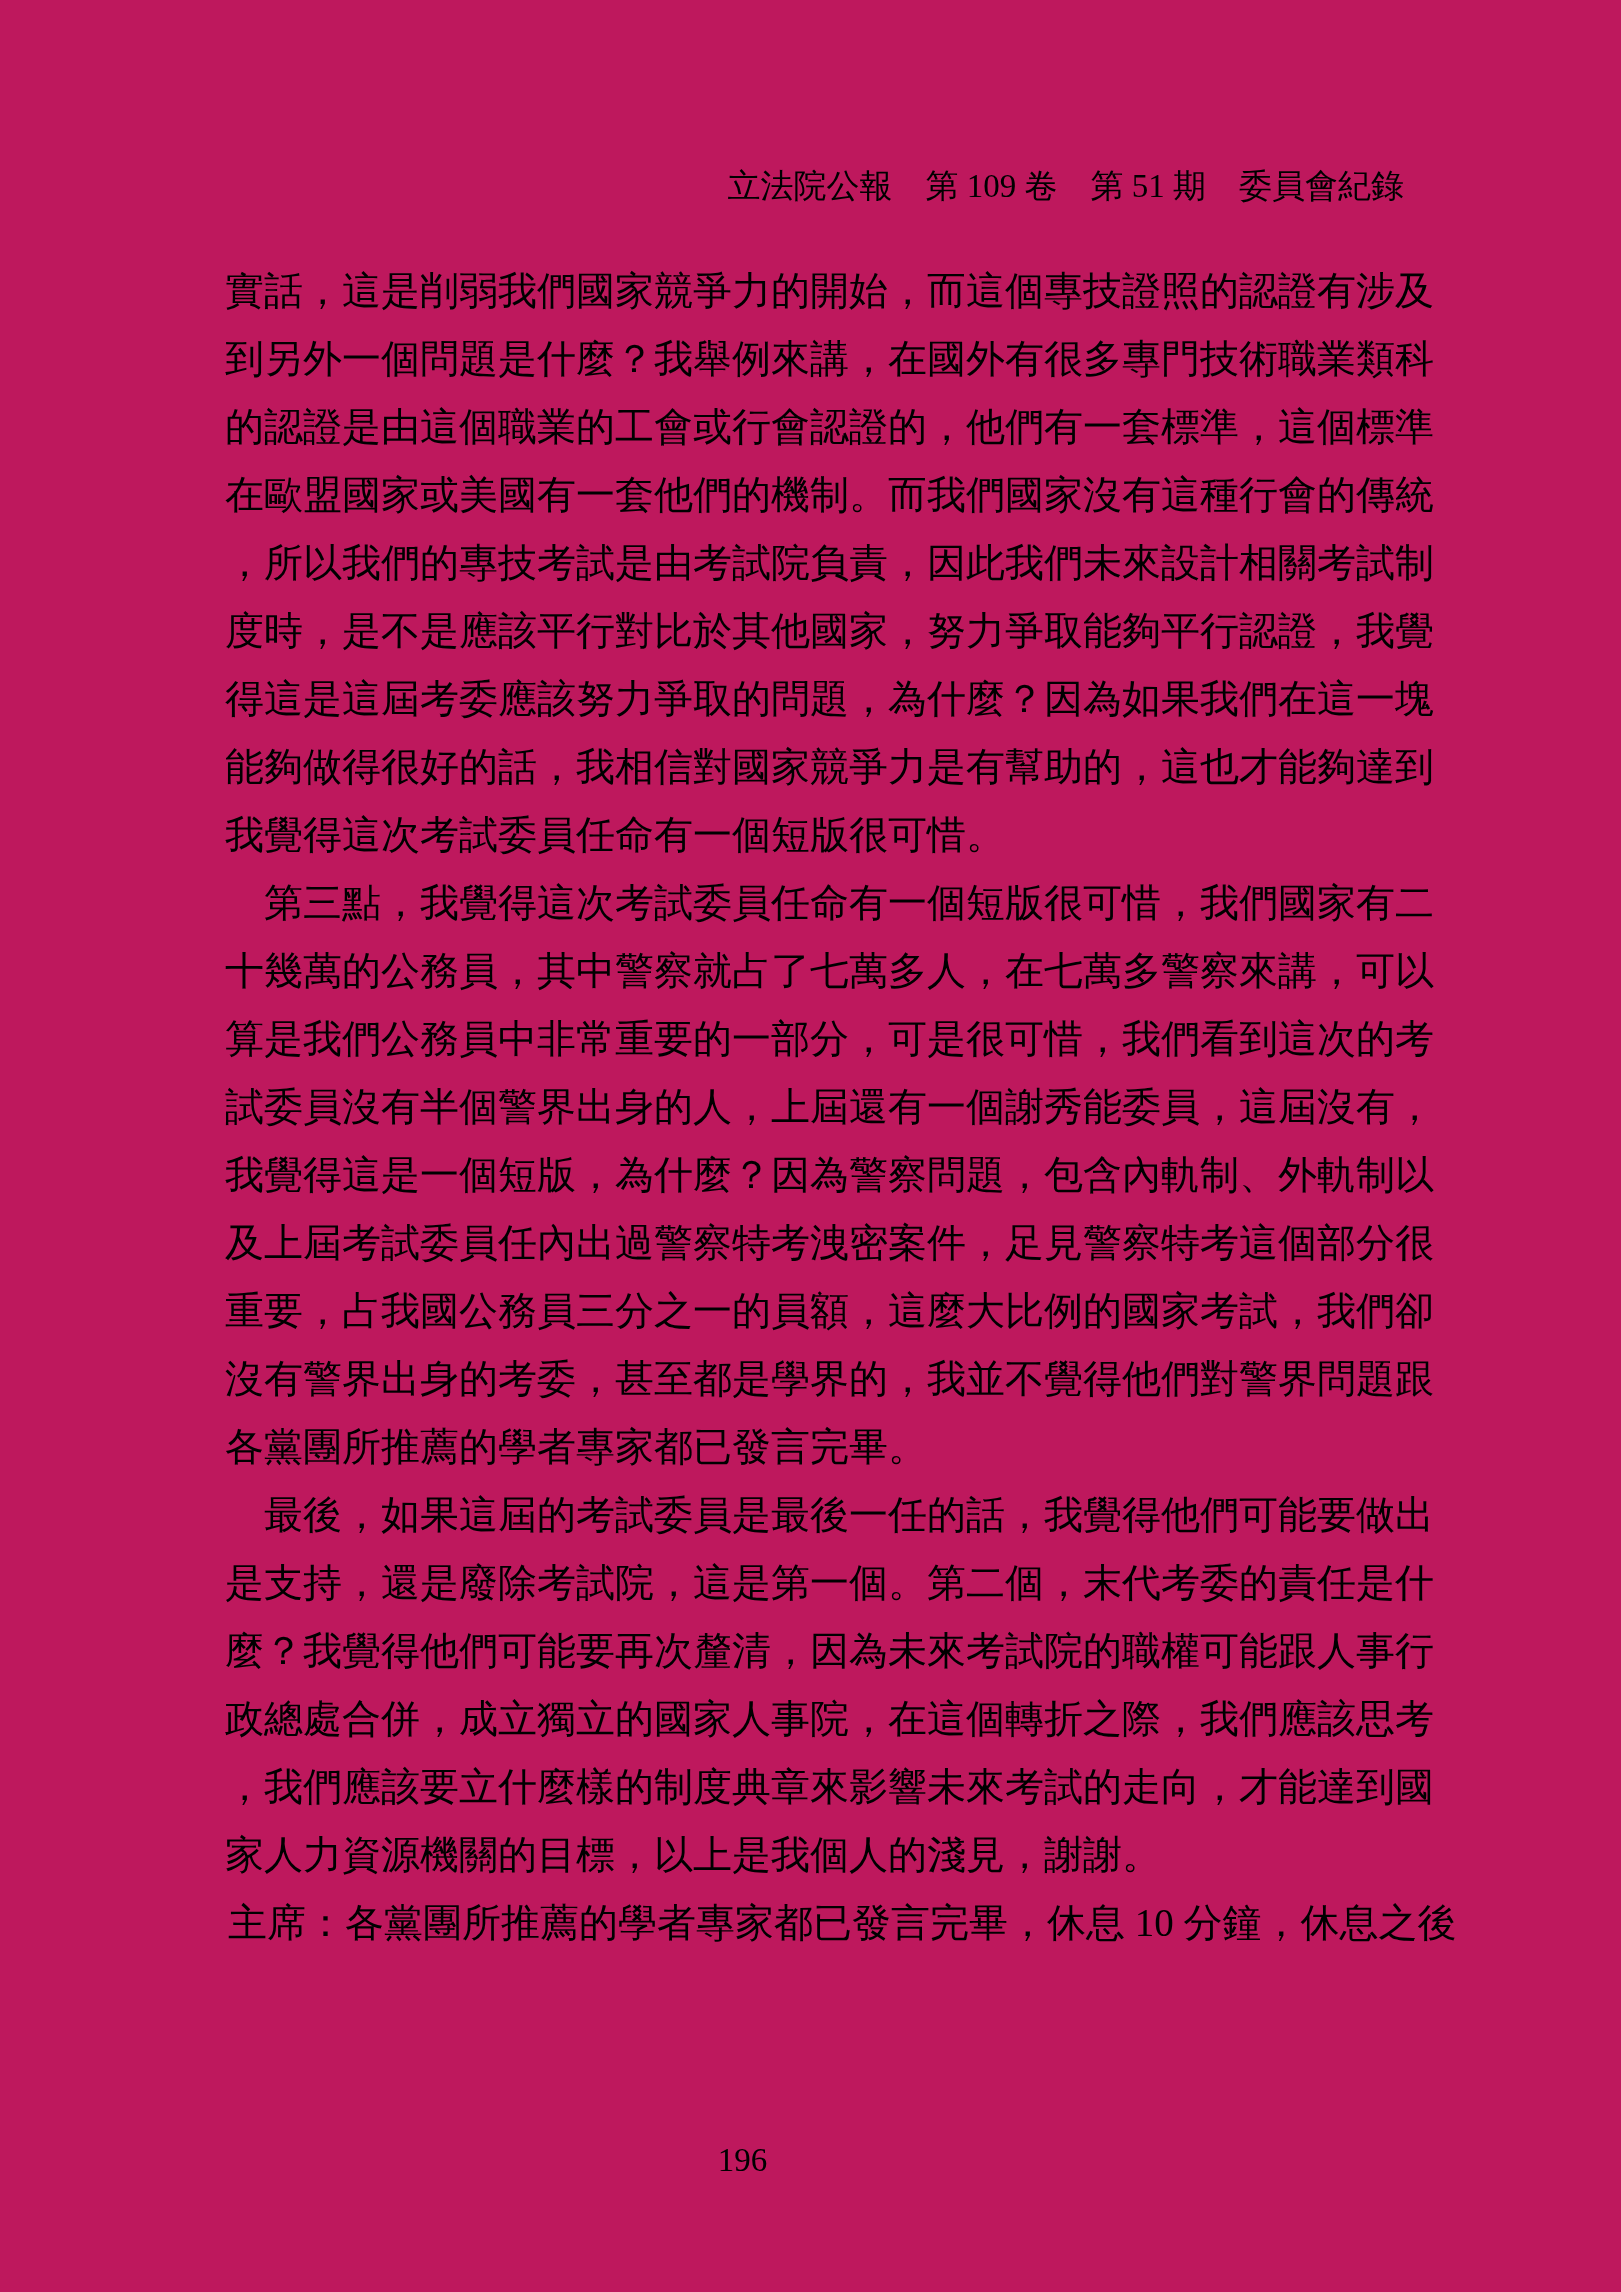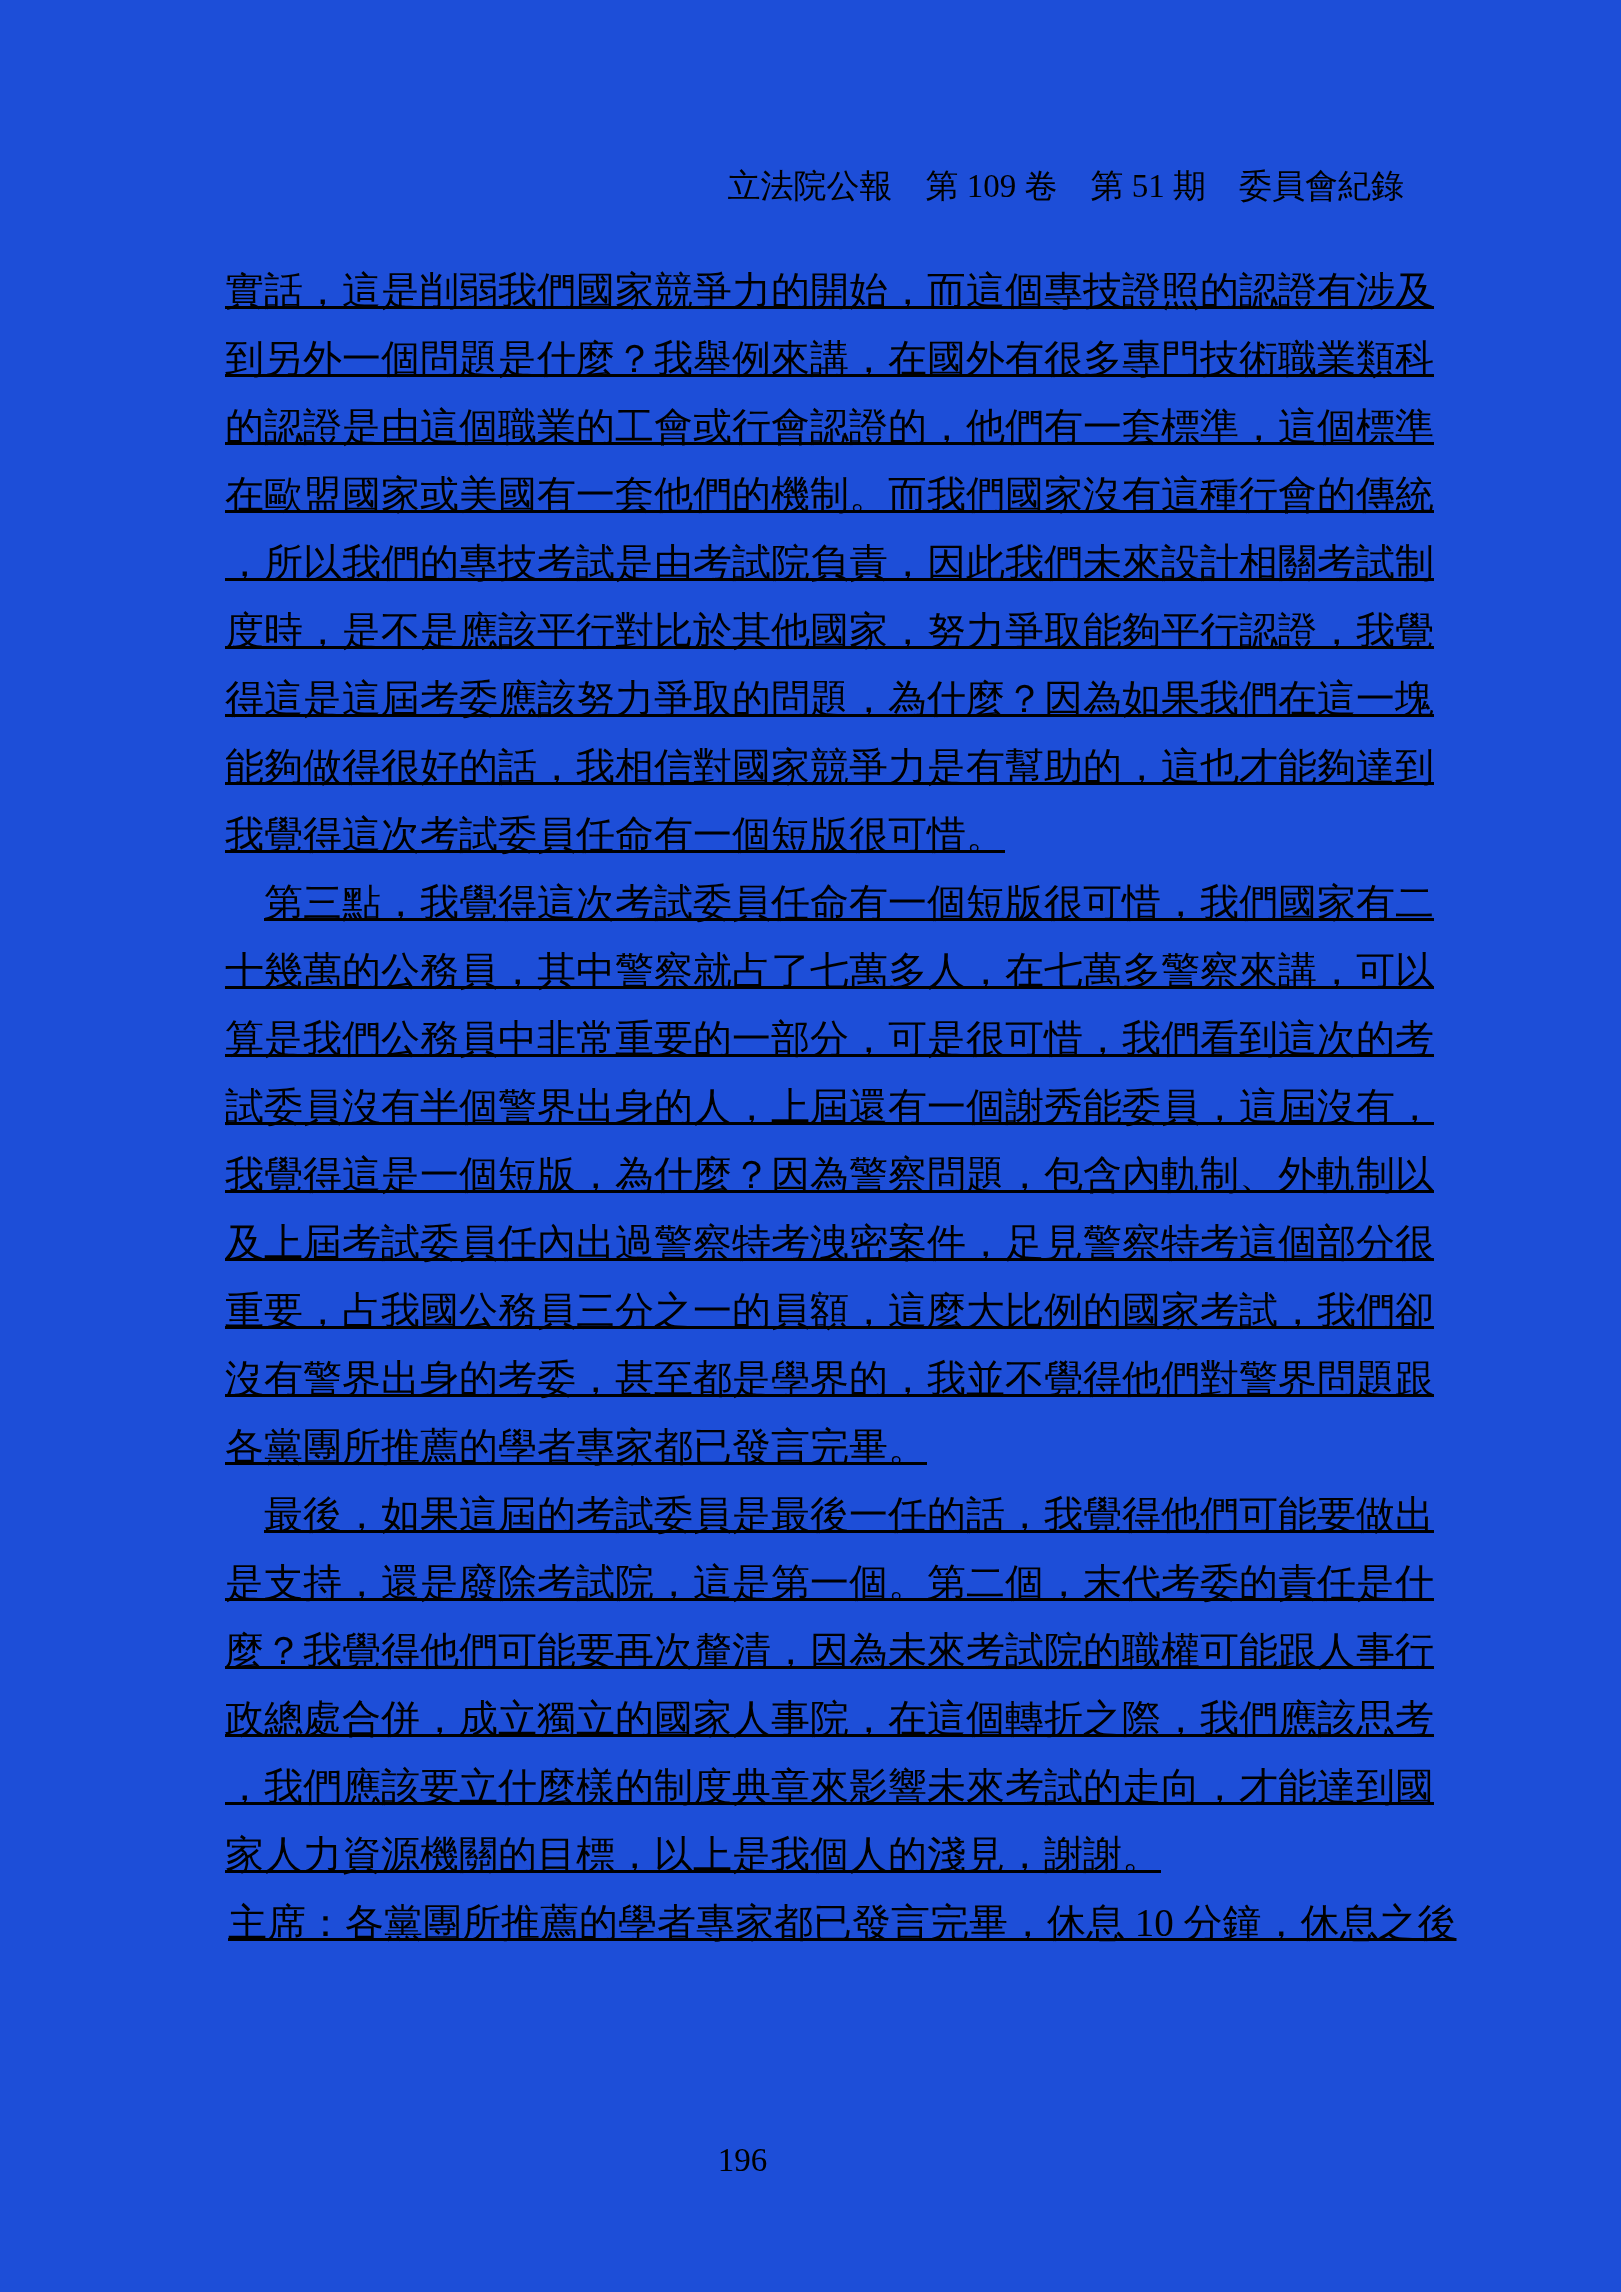--- a/index.html
+++ b/index.html
@@ -4,21 +4,21 @@
 <style>
   html, body {
     margin: 0;
     padding: 0;
     background: #e8e8e8;
   }
   .page {
     position: relative;
     width: 1621px;
     height: 2293px;
-    background: #1d4ed8;
+    background: #be185d;
     color: #000000;
     font-family: "Liberation Serif", "DejaVu Serif", serif;
     overflow: hidden;
   }
   .page-header {
     position: absolute;
     top: 165px;
     left: 196px;
     width: 1208px;
     text-align: right;
@@ -30,21 +30,20 @@
     position: absolute;
     top: 257px;
     left: 196px;
     width: 1215px;
     font-size: 39px;
     line-height: 68px;
   }
   .text-line {
     padding-left: 29px;
     white-space: nowrap;
-    text-decoration: underline;
   }
   .text-line.indent {
     text-indent: 39px;
   }
   .text-line.speaker {
     padding-left: 0;
     margin-left: 32px;
   }
   .page-footer {
     position: absolute;

